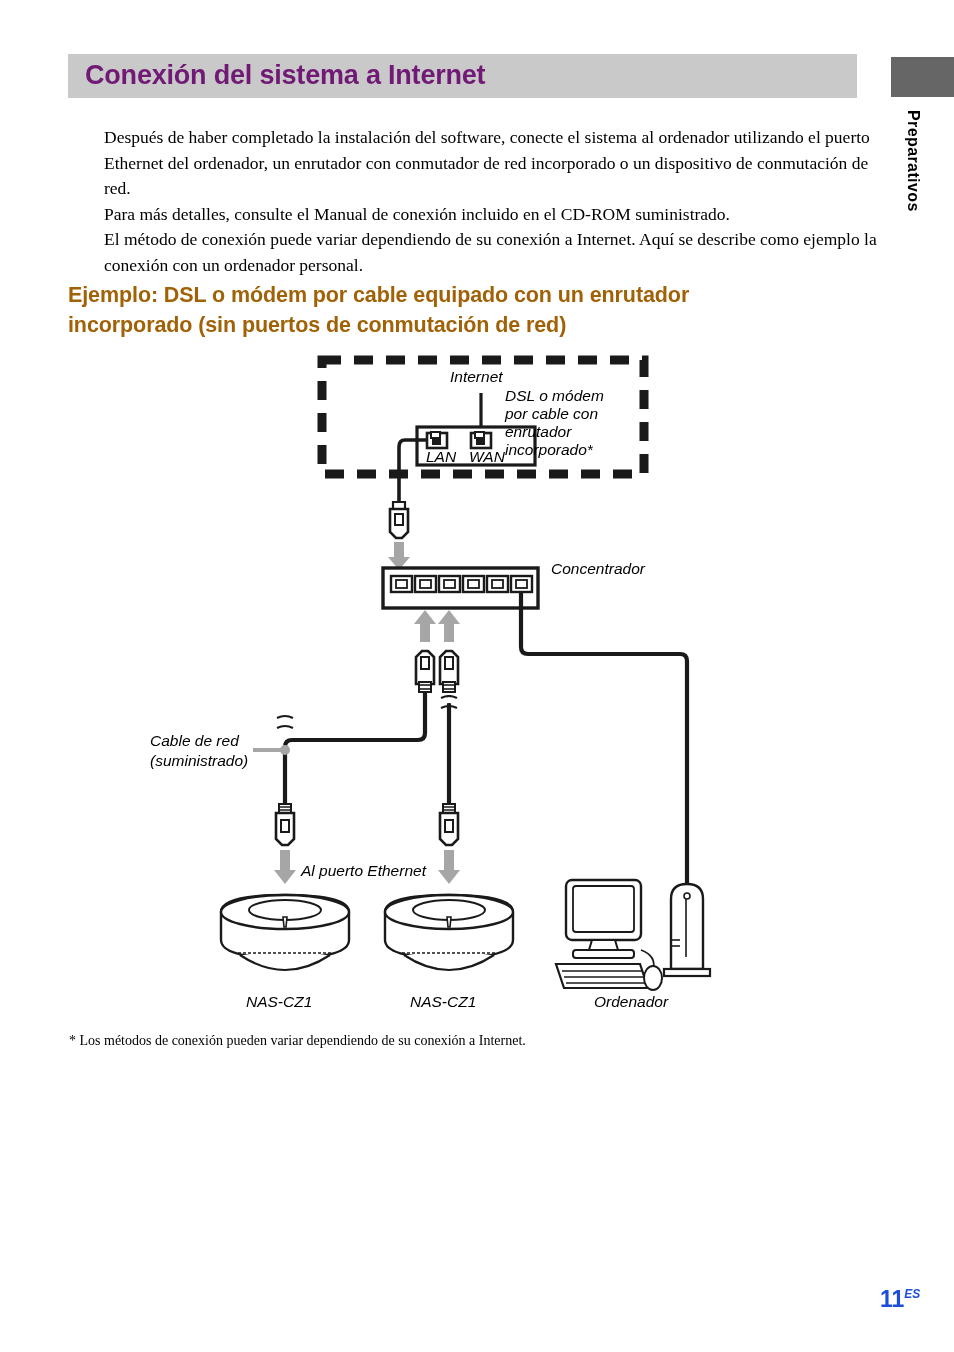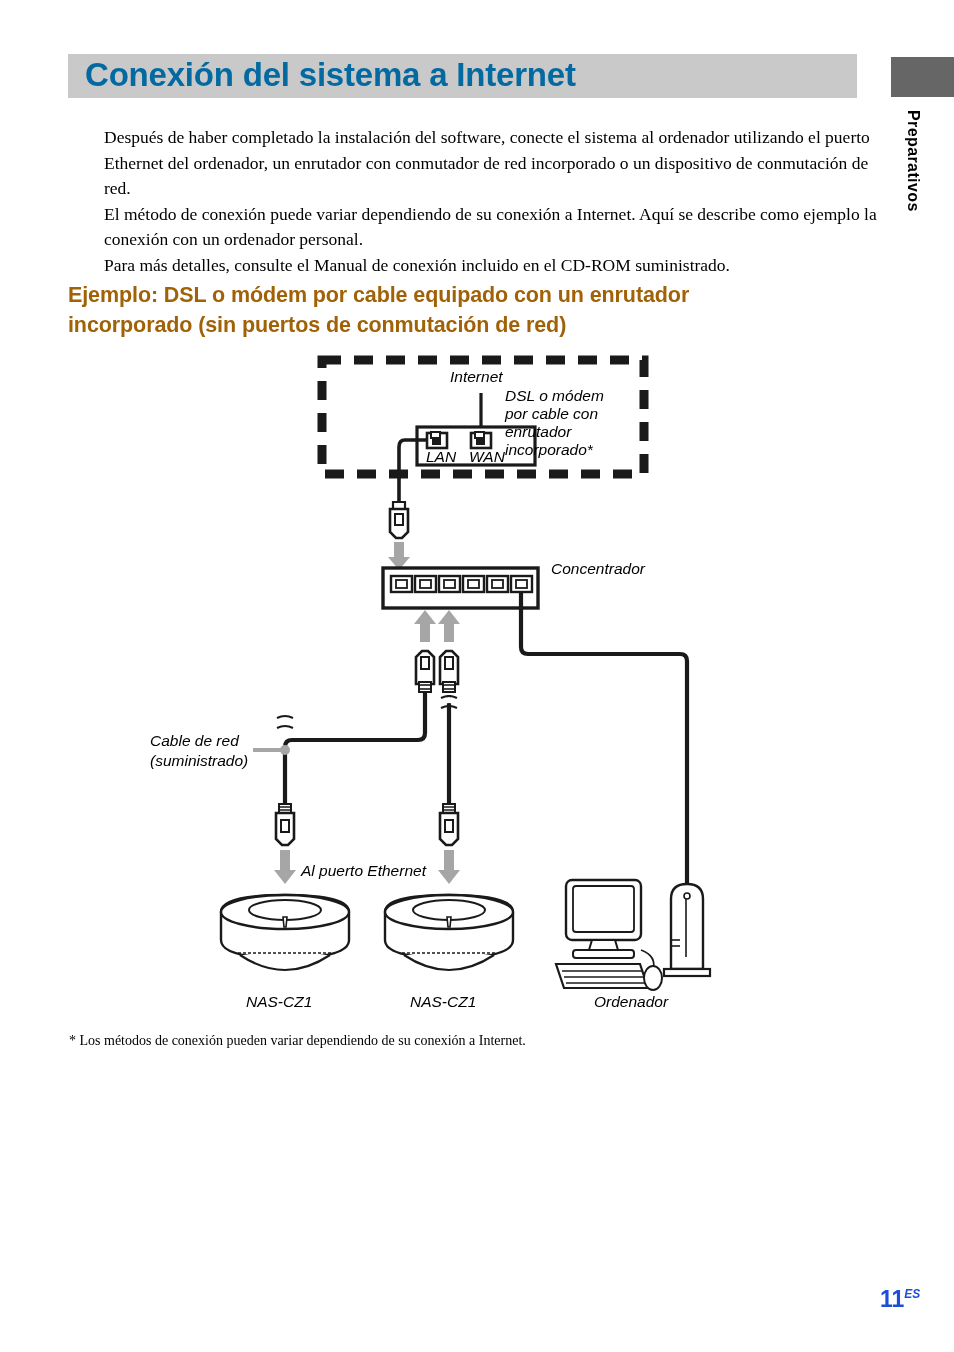--- a/index.html
+++ b/index.html
@@ -29,23 +29,23 @@
     height: 44px;
     background: #c9c9c9;
   }
   .title-band .title-text {
     position: absolute;
     left: 17px;
     top: 50%;
     transform: translateY(-52%);
     font-family: "Liberation Sans Narrow", "Liberation Sans", "DejaVu Sans", sans-serif;
     font-weight: bold;
-    font-size: 33px;
+    font-size: 27px;
     letter-spacing: -0.2px;
-    color: #0369a1;
+    color: #701a75;
     white-space: nowrap;
     transform-origin: left center;
   }
 
   
   .side-tab-block {
     position: absolute;
     left: 891px;
     top: 57px;
     width: 63px;
@@ -144,22 +144,22 @@
 
   <div class="title-band">
     <div class="title-text">Conexión del sistema a Internet</div>
   </div>
 
   <div class="side-tab-block"></div>
   <div class="side-tab-label">Preparativos</div>
 
   <div class="body-block">
     <p>Después de haber completado la instalación del software, conecte el sistema al ordenador utilizando el puerto Ethernet del ordenador, un enrutador con conmutador de red incorporado o un dispositivo de conmutación de red.</p>
+    <p>Para más detalles, consulte el Manual de conexión incluido en el CD-ROM suministrado.</p>
     <p>El método de conexión puede variar dependiendo de su conexión a Internet. Aquí se describe como ejemplo la conexión con un ordenador personal.</p>
-    <p>Para más detalles, consulte el Manual de conexión incluido en el CD-ROM suministrado.</p>
   </div>
 
   <div class="subhead">
     <div>Ejemplo: DSL o módem por cable equipado con un enrutador</div>
     <div>incorporado (sin puertos de conmutación de red)</div>
   </div>
 
   <div class="diagram">
     <svg width="954" height="660" viewBox="0 0 954 660" xmlns="http://www.w3.org/2000/svg">
 

